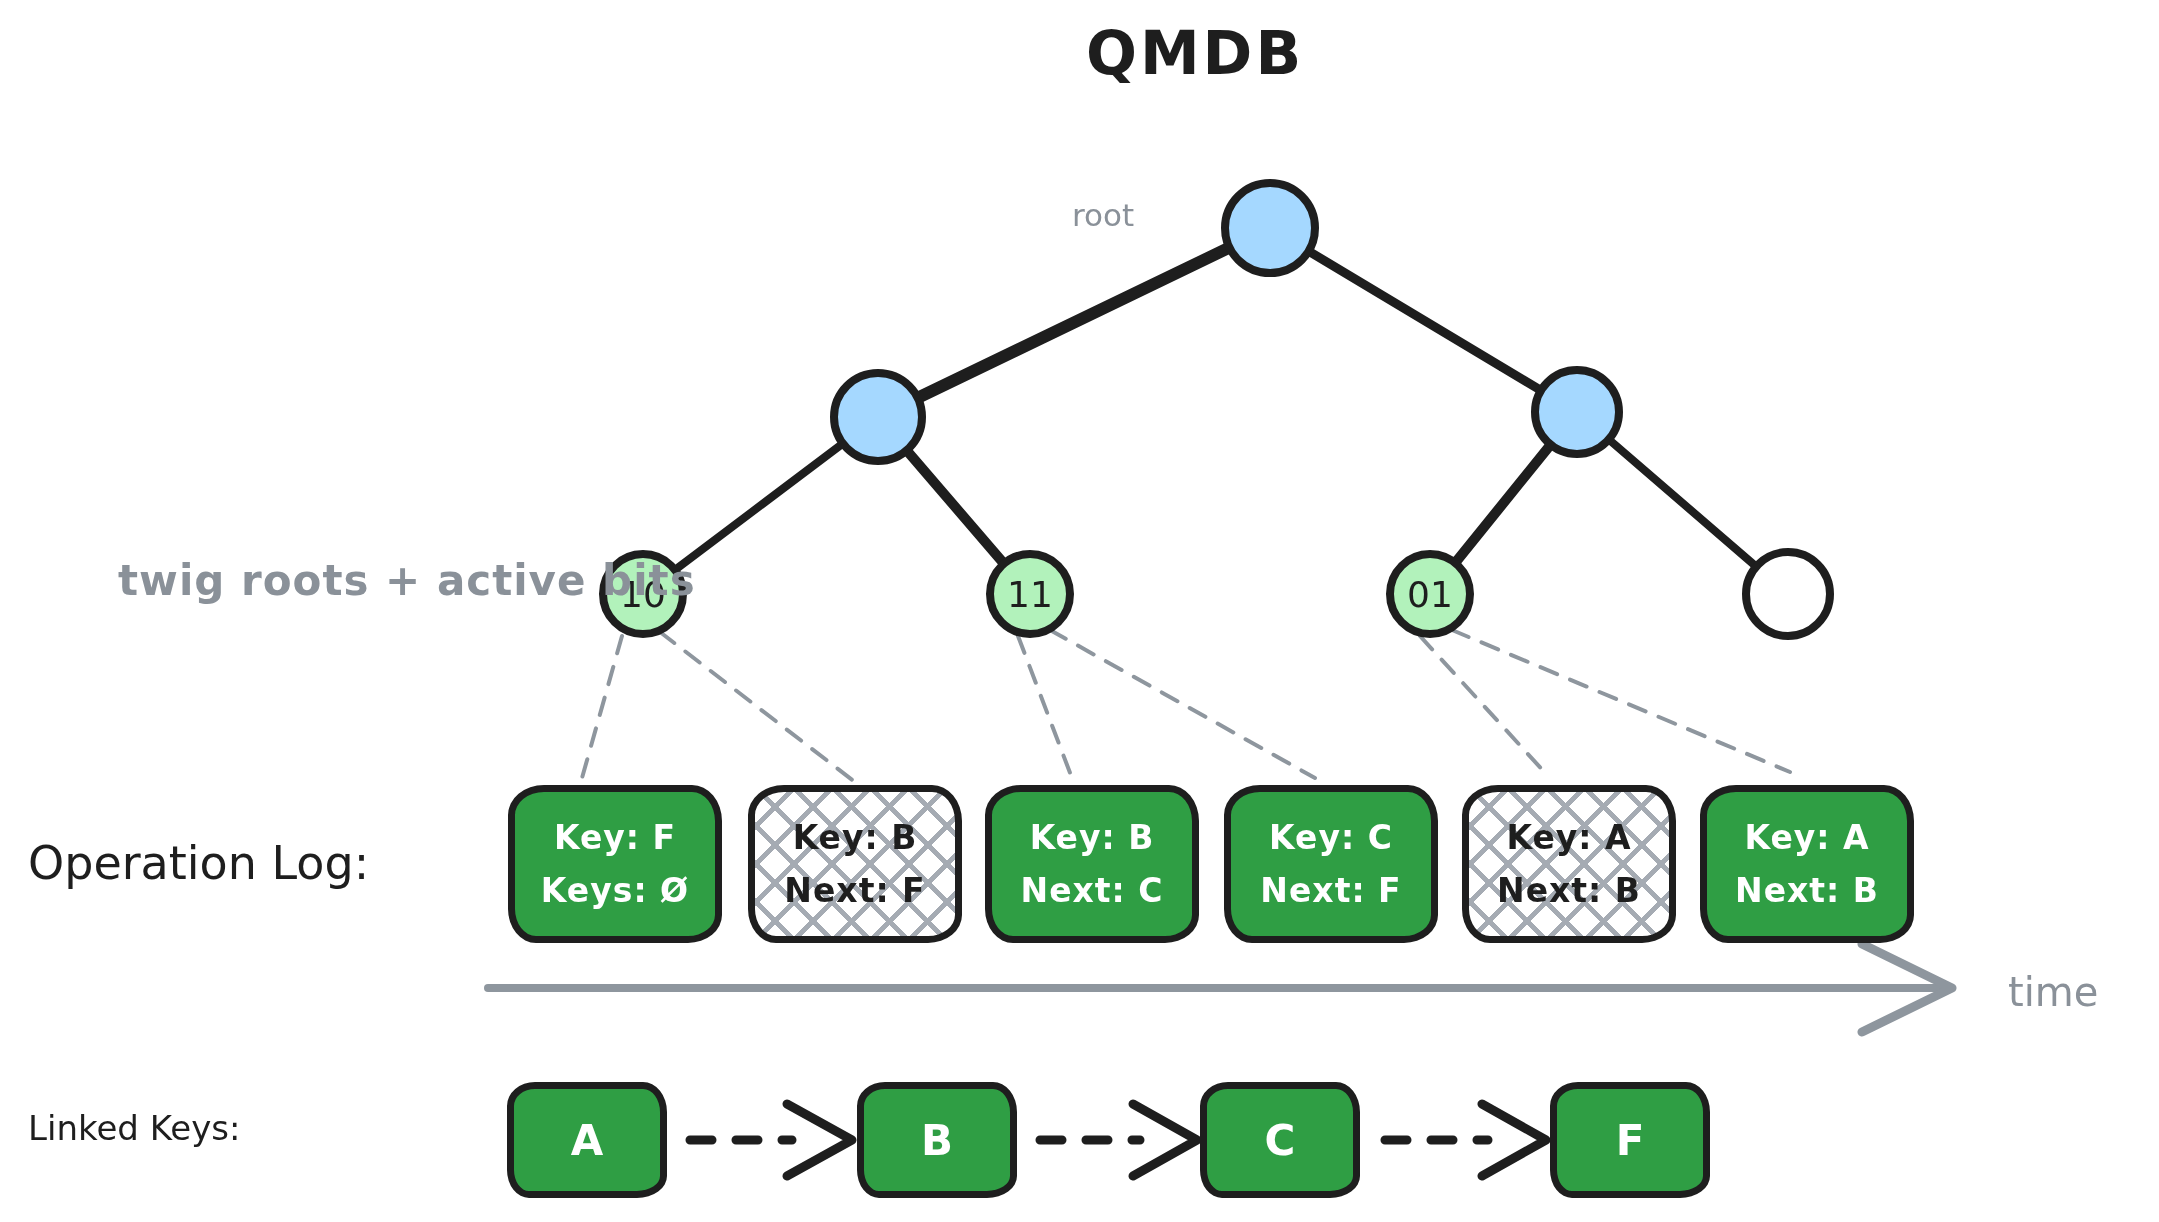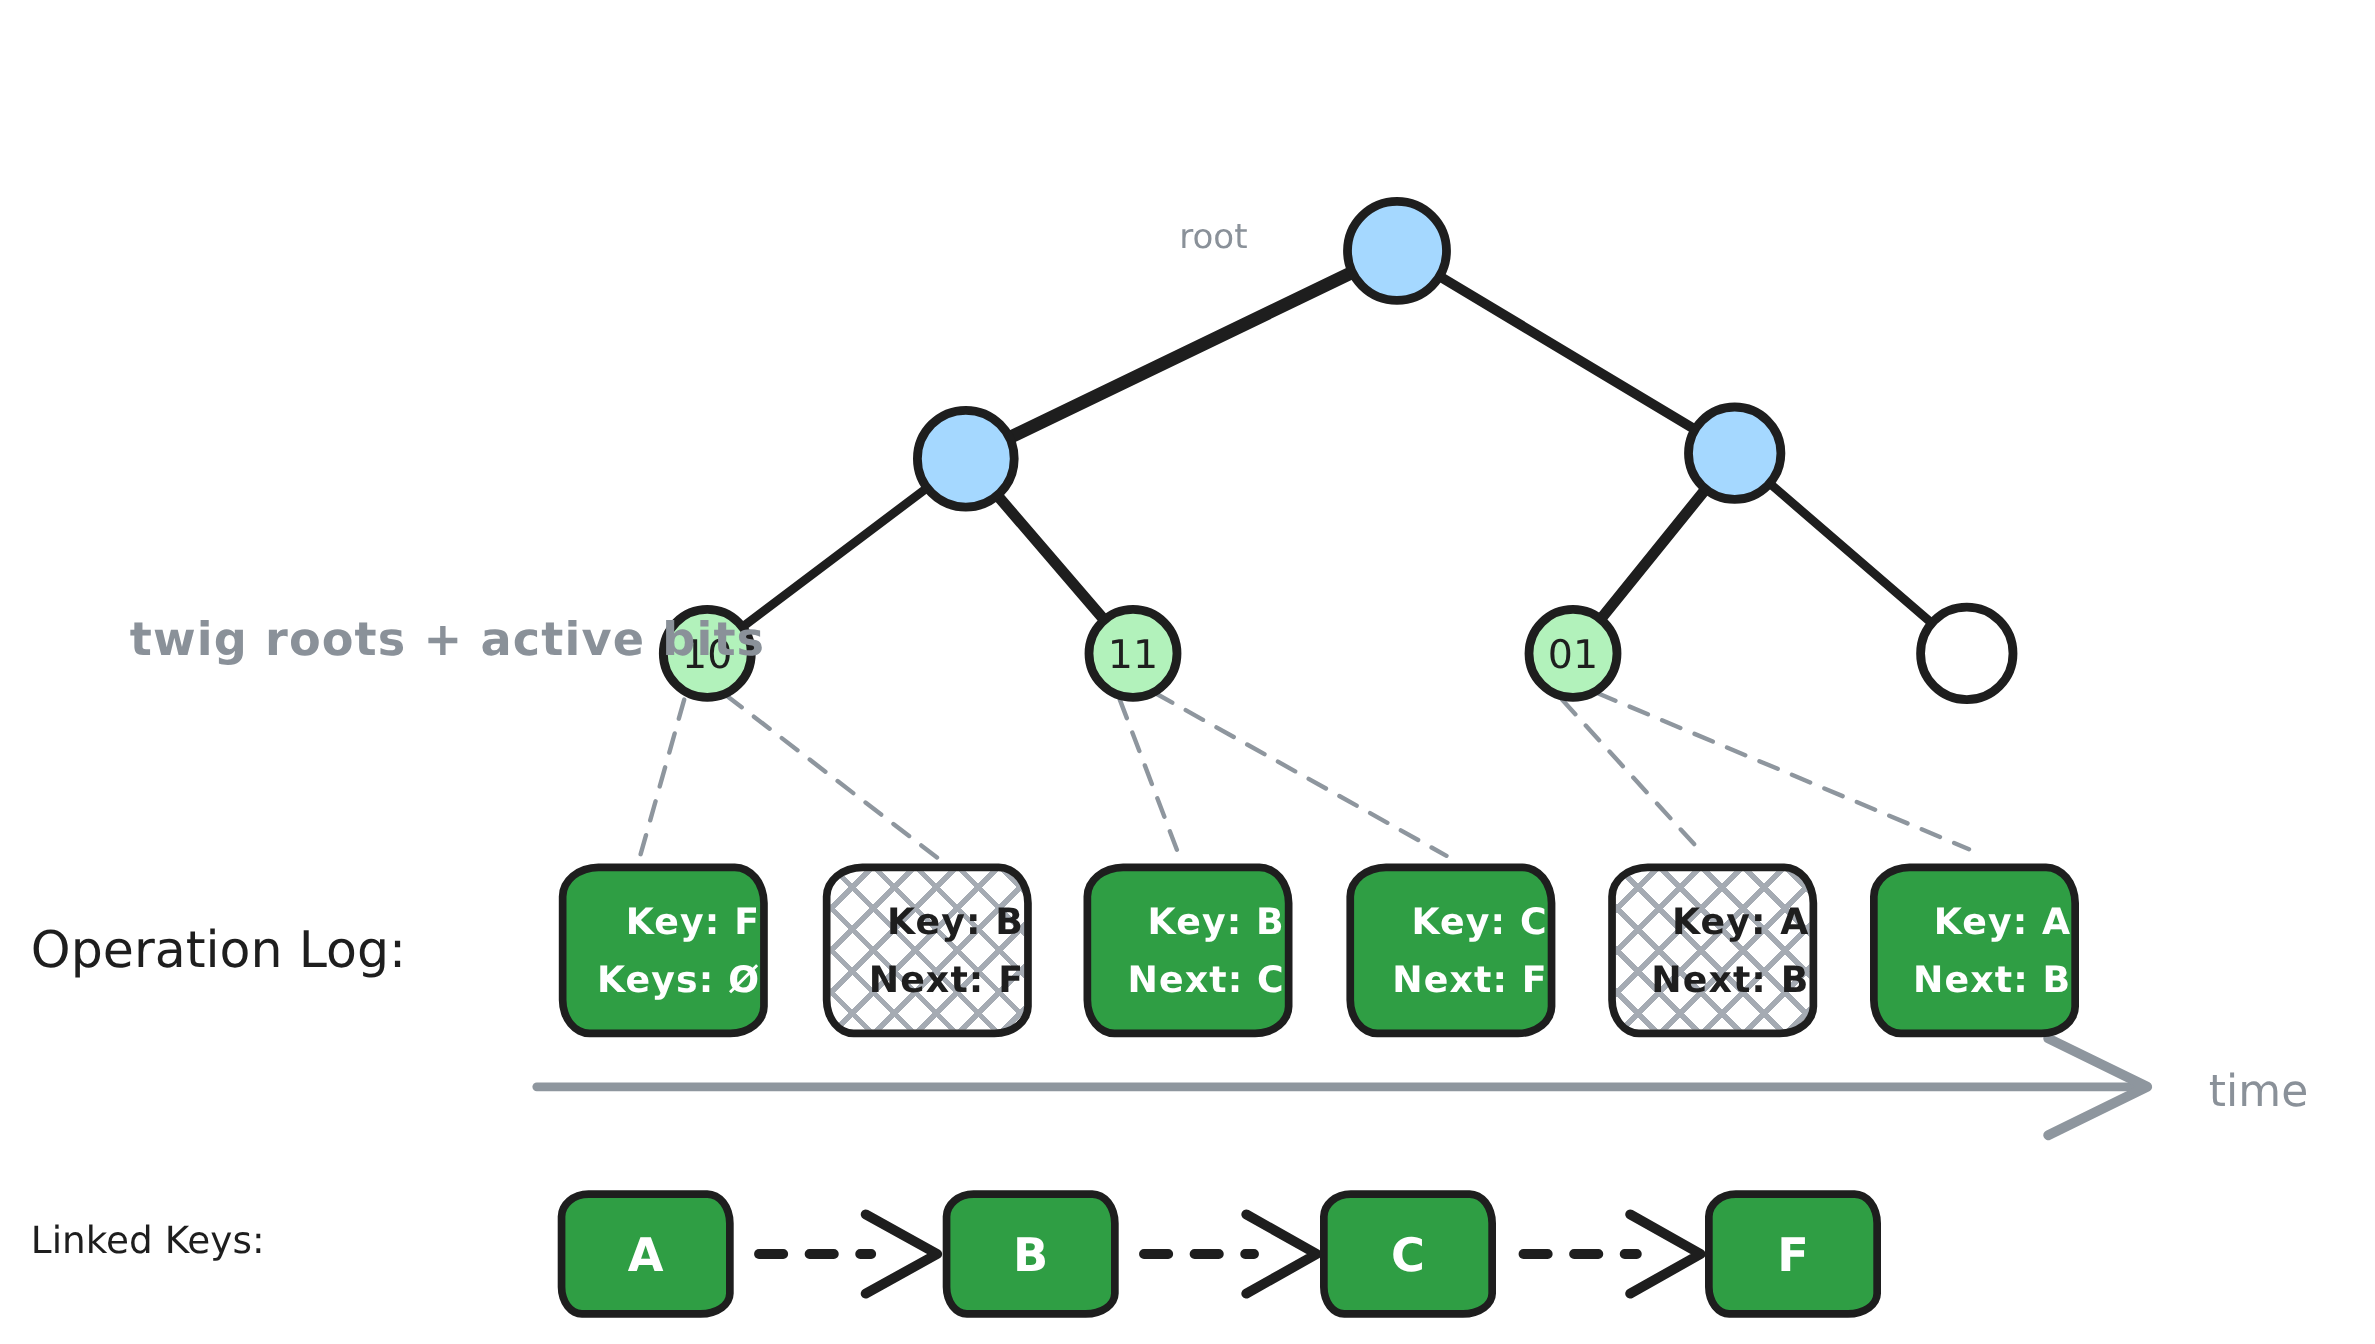--- a/index.html
+++ b/index.html
@@ -19,24 +19,24 @@
   #diagram-svg{position:absolute;left:0;top:0;z-index:0;}
   .txt{position:absolute;white-space:nowrap;line-height:1.1;}
   .title{left:1070px;top:20px;width:250px;text-align:center;font-size:60px;font-weight:700;letter-spacing:3px;}
   .root-label{left:1072px;top:198px;font-size:31px;font-weight:500;color:var(--label-gray);}
   .twig-label{left:118px;top:558px;font-size:42px;font-weight:700;color:var(--label-gray);letter-spacing:1px;}
   .oplog-label{left:28px;top:838px;font-size:46px;font-weight:500;}
   .time-label{left:2008px;top:970px;font-size:40px;font-weight:500;color:var(--label-gray);}
   .linked-label{left:28px;top:1110px;font-size:34px;font-weight:500;}
 
   .op-box{
-    position:absolute;top:785px;width:190px;height:158px;box-sizing:border-box;
+    position:absolute;top:785px;width:214px;height:158px;box-sizing:border-box;
     border:7px solid var(--stroke);
     border-radius:36px 30px 34px 28px / 30px 36px 28px 34px;
-    display:flex;flex-direction:column;justify-content:center;align-items:flex-end;gap:14px;
+    display:flex;flex-direction:column;justify-content:center;align-items:center;gap:14px;
     font-size:33px;font-weight:600;z-index:1;letter-spacing:1px;
   }
   .op-box.solid{background:var(--box-green);color:#ffffff;}
   .op-box.hatched{
     background:
       repeating-linear-gradient(45deg, transparent 0 22px, var(--hatch-gray) 22px 27px),
       repeating-linear-gradient(135deg, transparent 0 22px, var(--hatch-gray) 22px 27px),
       #ffffff;
     color:var(--stroke);
   }
@@ -105,20 +105,21 @@
     <g stroke="var(--stroke)" fill="none" stroke-linecap="round" stroke-linejoin="round">
       <line x1="690" y1="1140" x2="792" y2="1140" stroke-width="9" stroke-dasharray="22 24"></line>
       <polyline points="787,1104 852,1140 787,1176" stroke-width="9"></polyline>
       <line x1="1040" y1="1140" x2="1140" y2="1140" stroke-width="9" stroke-dasharray="22 24"></line>
       <polyline points="1133,1104 1197,1140 1133,1176" stroke-width="9"></polyline>
       <line x1="1385" y1="1140" x2="1488" y2="1140" stroke-width="9" stroke-dasharray="22 24"></line>
       <polyline points="1482,1104 1546,1140 1482,1176" stroke-width="9"></polyline>
     </g>
   </svg>
 
+  <div class="txt title">QMDB</div>
   <div class="txt root-label">root</div>
   <div class="txt twig-label">twig roots + active bits</div>
   <div class="txt oplog-label">Operation Log:</div>
   <div class="txt time-label">time</div>
   <div class="txt linked-label">Linked Keys:</div>
 
   <div class="op-box op-1 solid">
     <div class="op-line">Key: F</div>
     <div class="op-line">Keys: Ø</div>
   </div>

